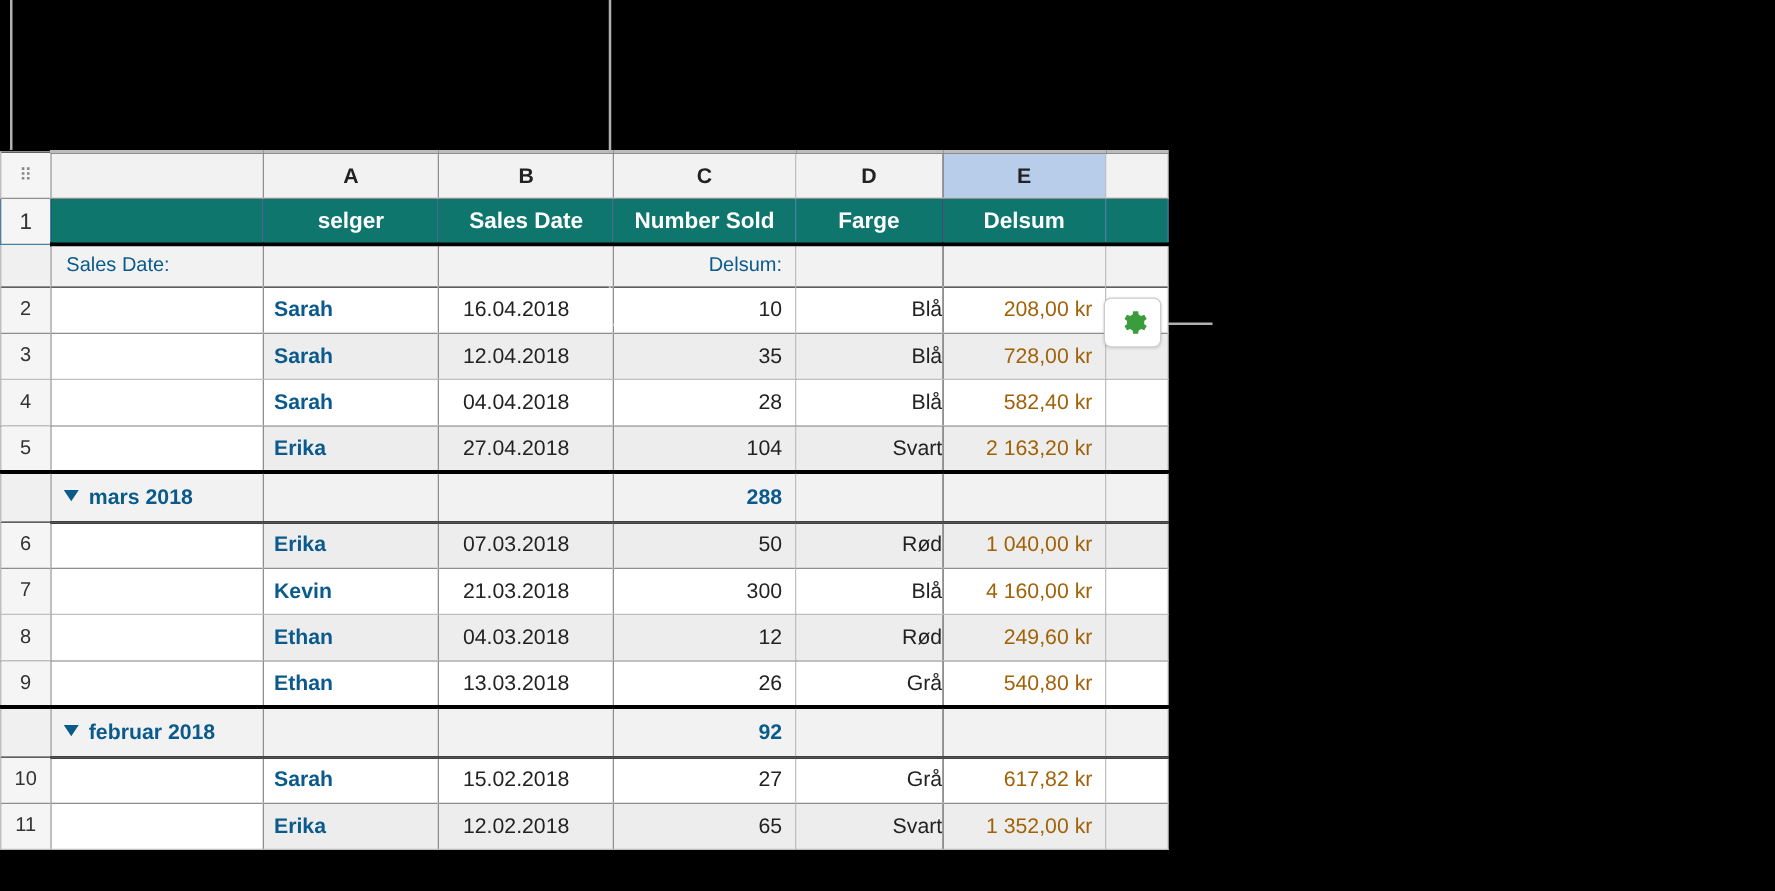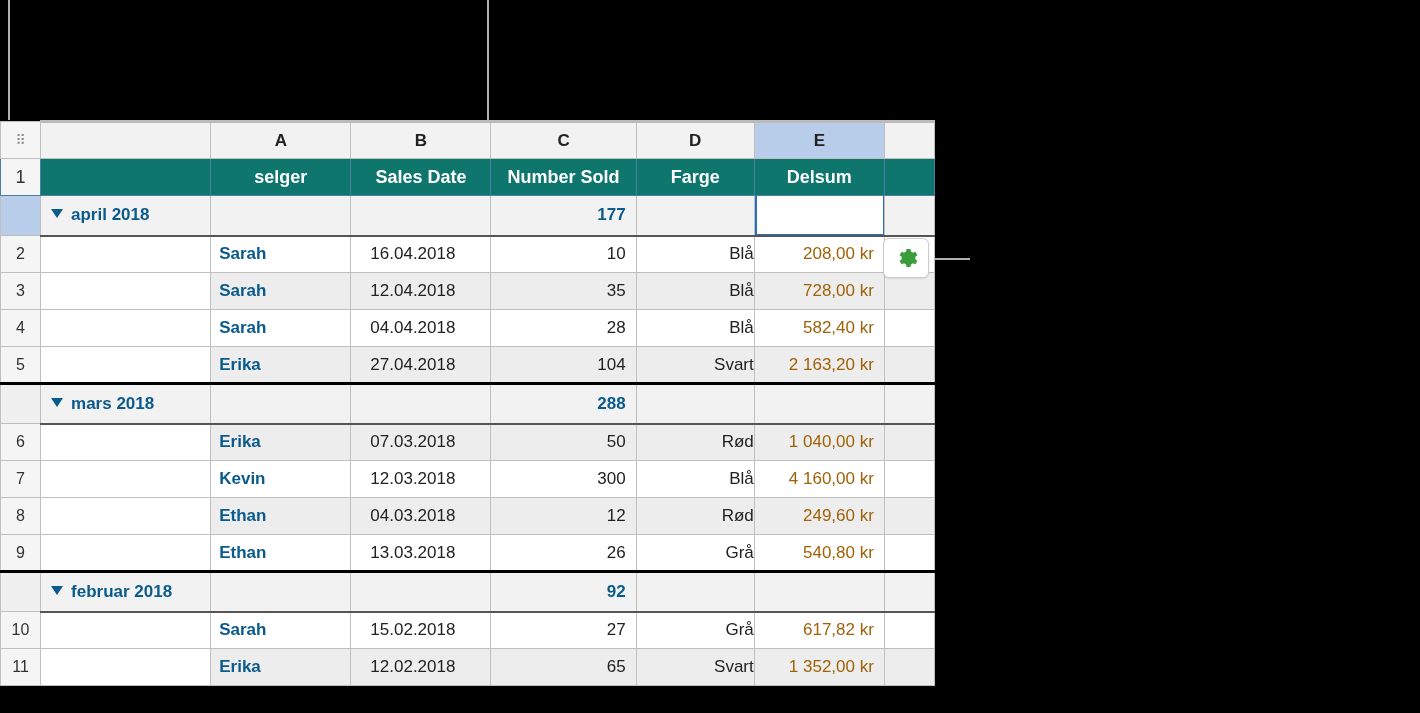--- a/index.html
+++ b/index.html
@@ -253,33 +253,31 @@
     <td class="rownum">1</td>
     <td></td>
     <td>selger</td>
     <td>Sales Date</td>
     <td>Number Sold</td>
     <td>Farge</td>
     <td>Delsum</td>
     <td></td>
   </tr>
 
-
-  <tr class="groupsum first">
-    <td class="rownum selected"></td>
-    <td class="groupname">
-      <span class="disclosure"></span><span>april 2018</span>
-    </td>
-    <td></td>
-    <td></td>
-    <td class="sumnum">177</td>
-    <td></td>
-    <td class="cell-selected"></td>
+  <tr class="catlbl">
+    <td class="rownum empty"></td>
+    <td class="lbl">Sales Date:</td>
+    <td></td>
+    <td></td>
+    <td class="lbl right">Delsum:</td>
+    <td></td>
+    <td></td>
     <td></td>
   </tr>
+
 
   </tbody>
       <tbody id="g0rows">
         <tr class="datarow">
           <td class="rownum">2</td>
           <td class="cell-group"></td>
           <td class="seller">Sarah</td>
           <td class="date">16.04.2018</td>
           <td class="num">10</td>
           <td class="color">Blå</td>
@@ -341,21 +339,21 @@
           <td class="date">07.03.2018</td>
           <td class="num">50</td>
           <td class="color">Rød</td>
           <td class="money">1 040,00 kr</td>
           <td></td>
         </tr>
         <tr class="datarow">
           <td class="rownum">7</td>
           <td class="cell-group"></td>
           <td class="seller">Kevin</td>
-          <td class="date">12.03.2018</td>
+          <td class="date">21.03.2018</td>
           <td class="num">300</td>
           <td class="color">Blå</td>
           <td class="money">4 160,00 kr</td>
           <td></td>
         </tr>
         <tr class="datarow alt">
           <td class="rownum">8</td>
           <td class="cell-group"></td>
           <td class="seller">Ethan</td>
           <td class="date">04.03.2018</td>

